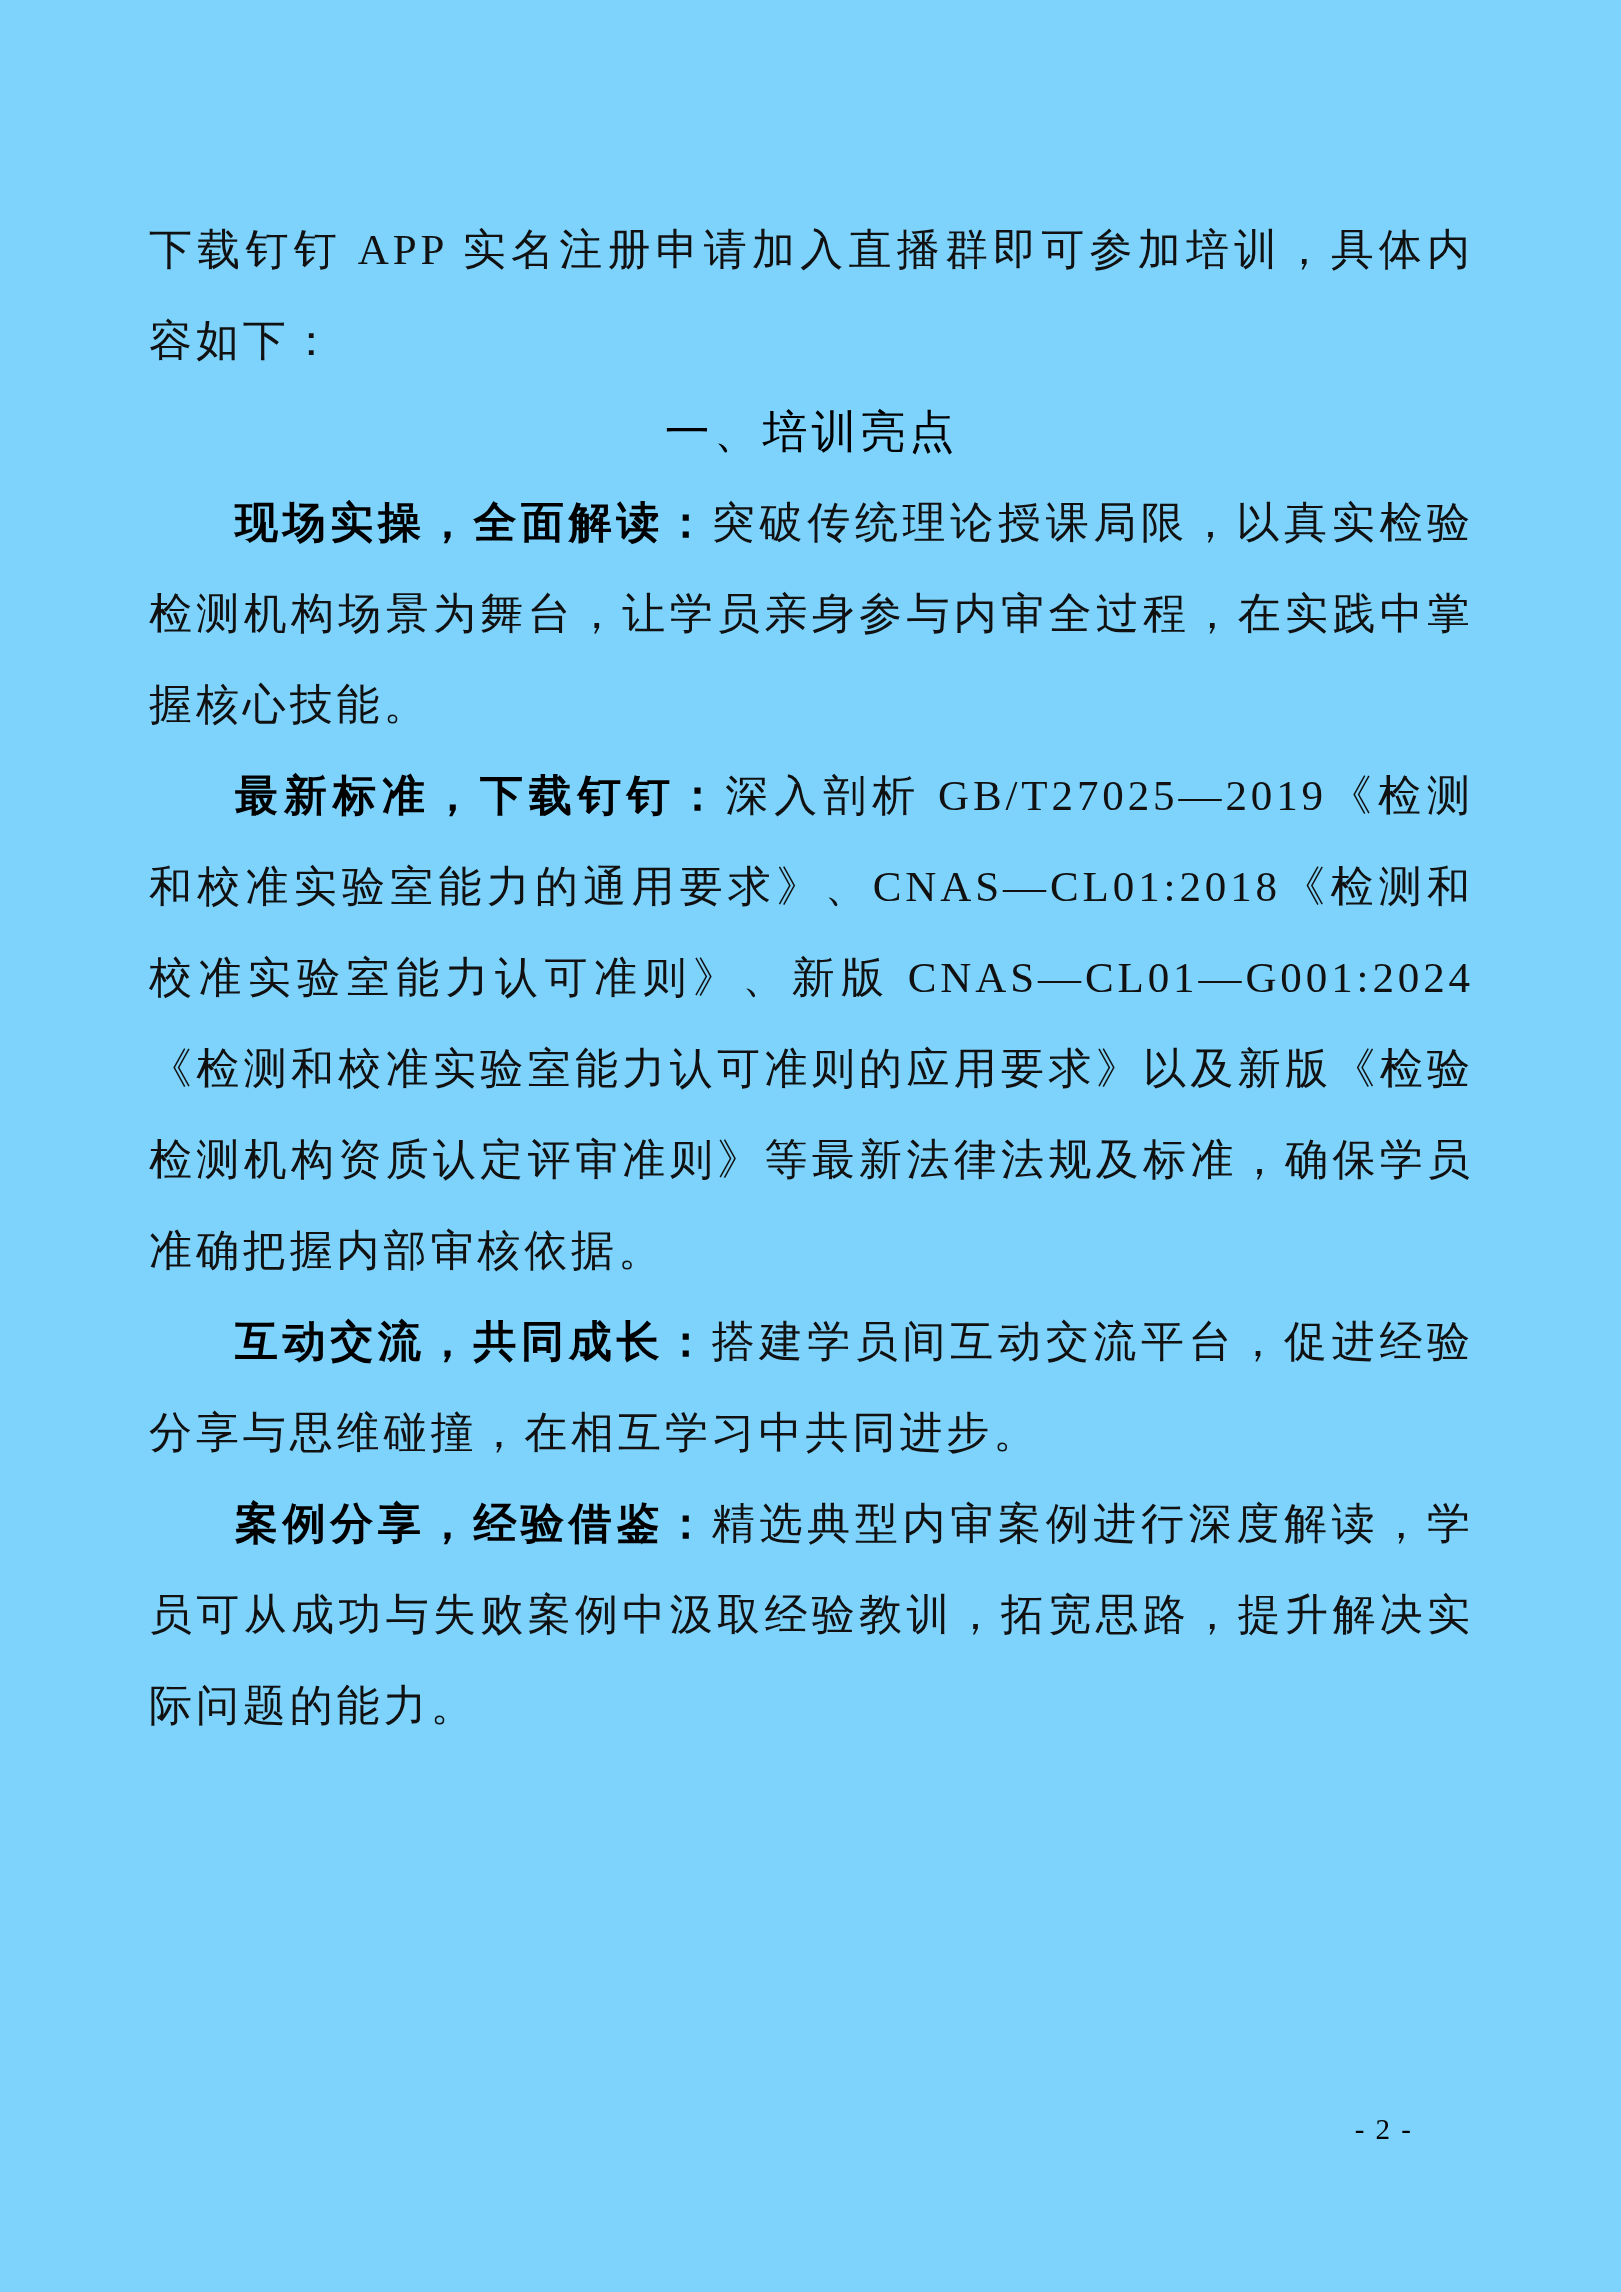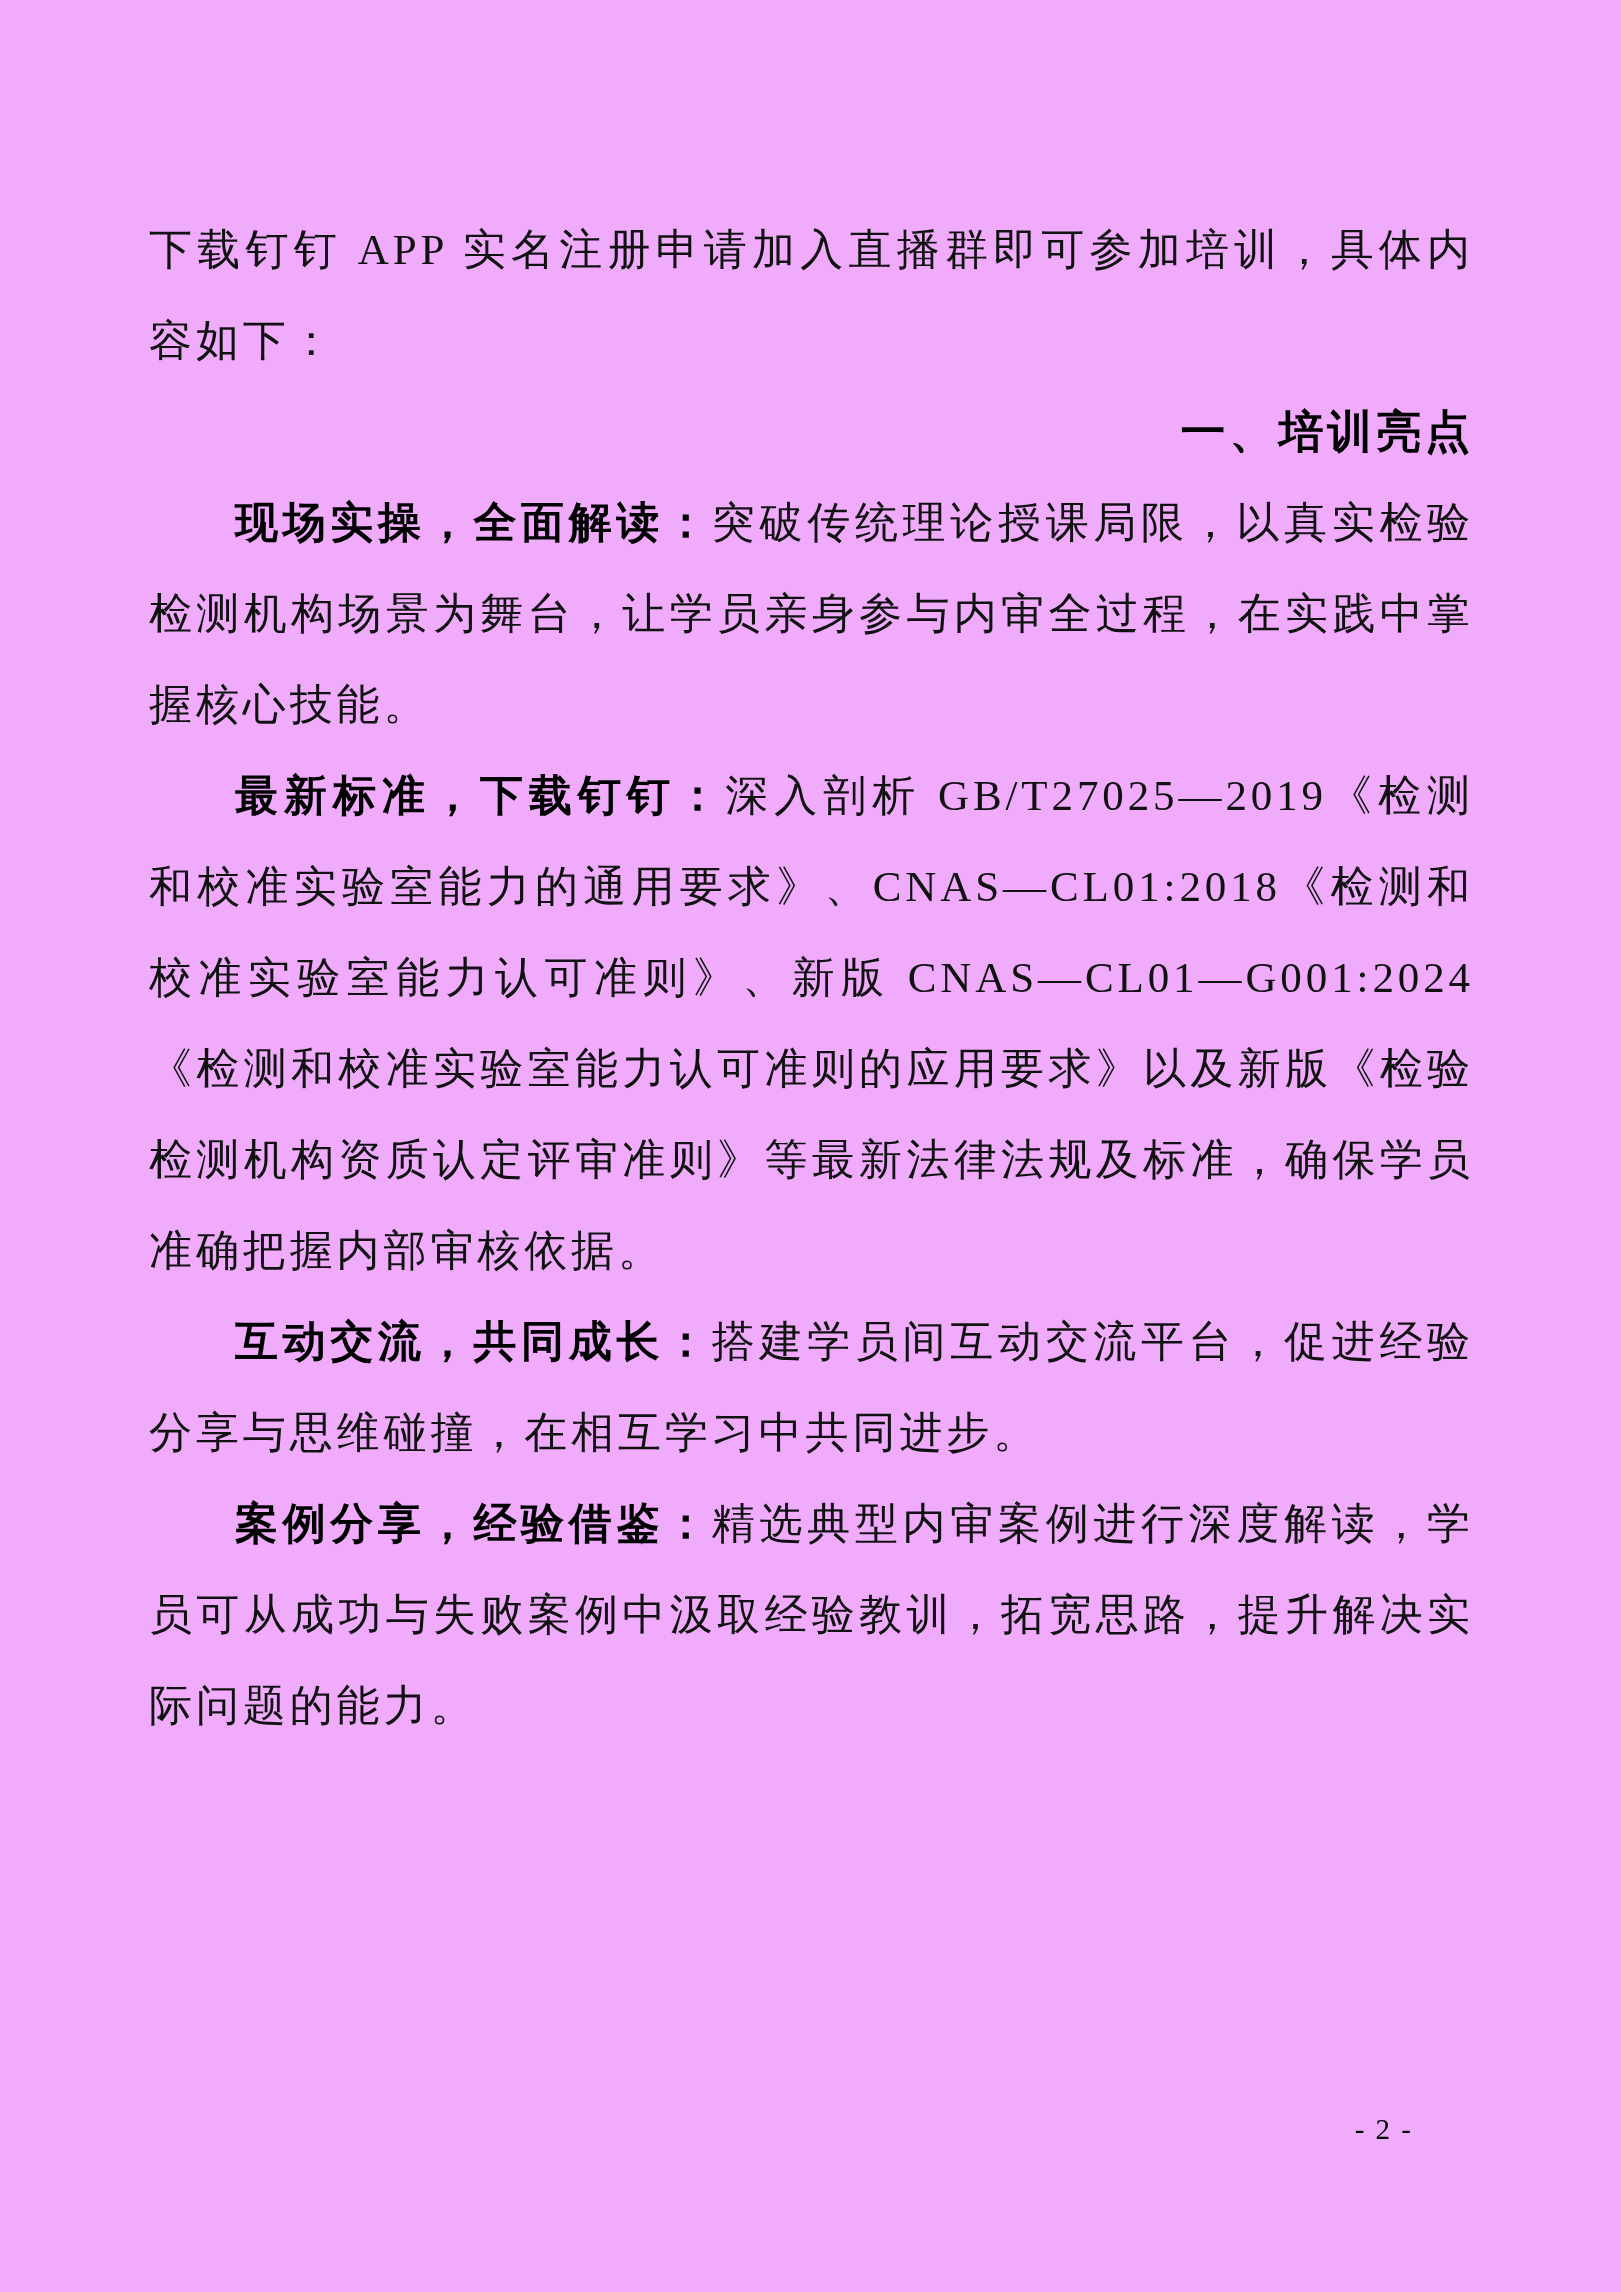--- a/index.html
+++ b/index.html
@@ -5,21 +5,21 @@
   html, body {
     margin: 0;
     padding: 0;
     background: #e8e8e8;
   }
   .page {
     position: relative;
     width: 1621px;
     height: 2293px;
     margin: 0 auto;
-    background: #f0abfc;
+    background: #7dd3fc;
     overflow: hidden;
     color: #000000;
   }
   .content {
     position: absolute;
     left: 149px;
     top: 204px;
     width: 1325px;
     text-align: justify;
     text-justify: inter-character;
@@ -36,25 +36,25 @@
     text-indent: 2em;
   }
   .lead {
     font-family: "Liberation Sans", "DejaVu Sans", sans-serif;
     font-weight: bold;
     color: #000000;
   }
   .heading {
     margin: 0;
     font-family: "Liberation Sans", "DejaVu Sans", sans-serif;
-    font-weight: bold;
+    font-weight: normal;
     font-size: 45px;
     line-height: 91px;
     letter-spacing: 5.9px;
-    text-align: right;
+    text-align: center;
     text-indent: 0;
     color: #000000;
   }
   .page-number {
     position: absolute;
     right: 208px;
     bottom: 147px;
     font-family: "Liberation Serif", "DejaVu Serif", serif;
     font-size: 29px;
     letter-spacing: 2px;

